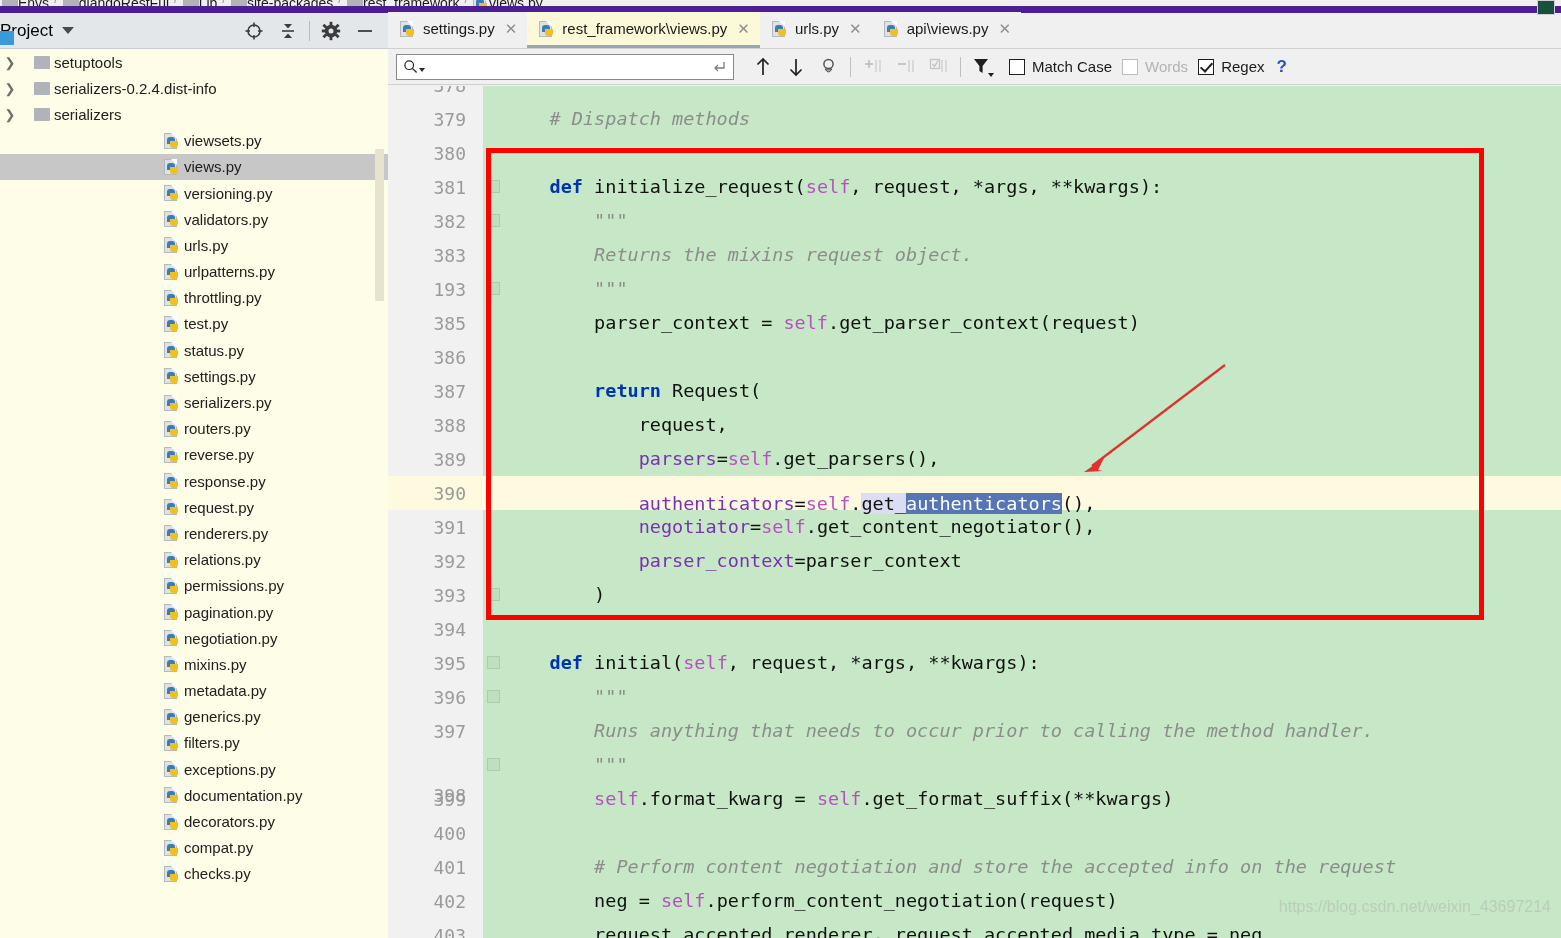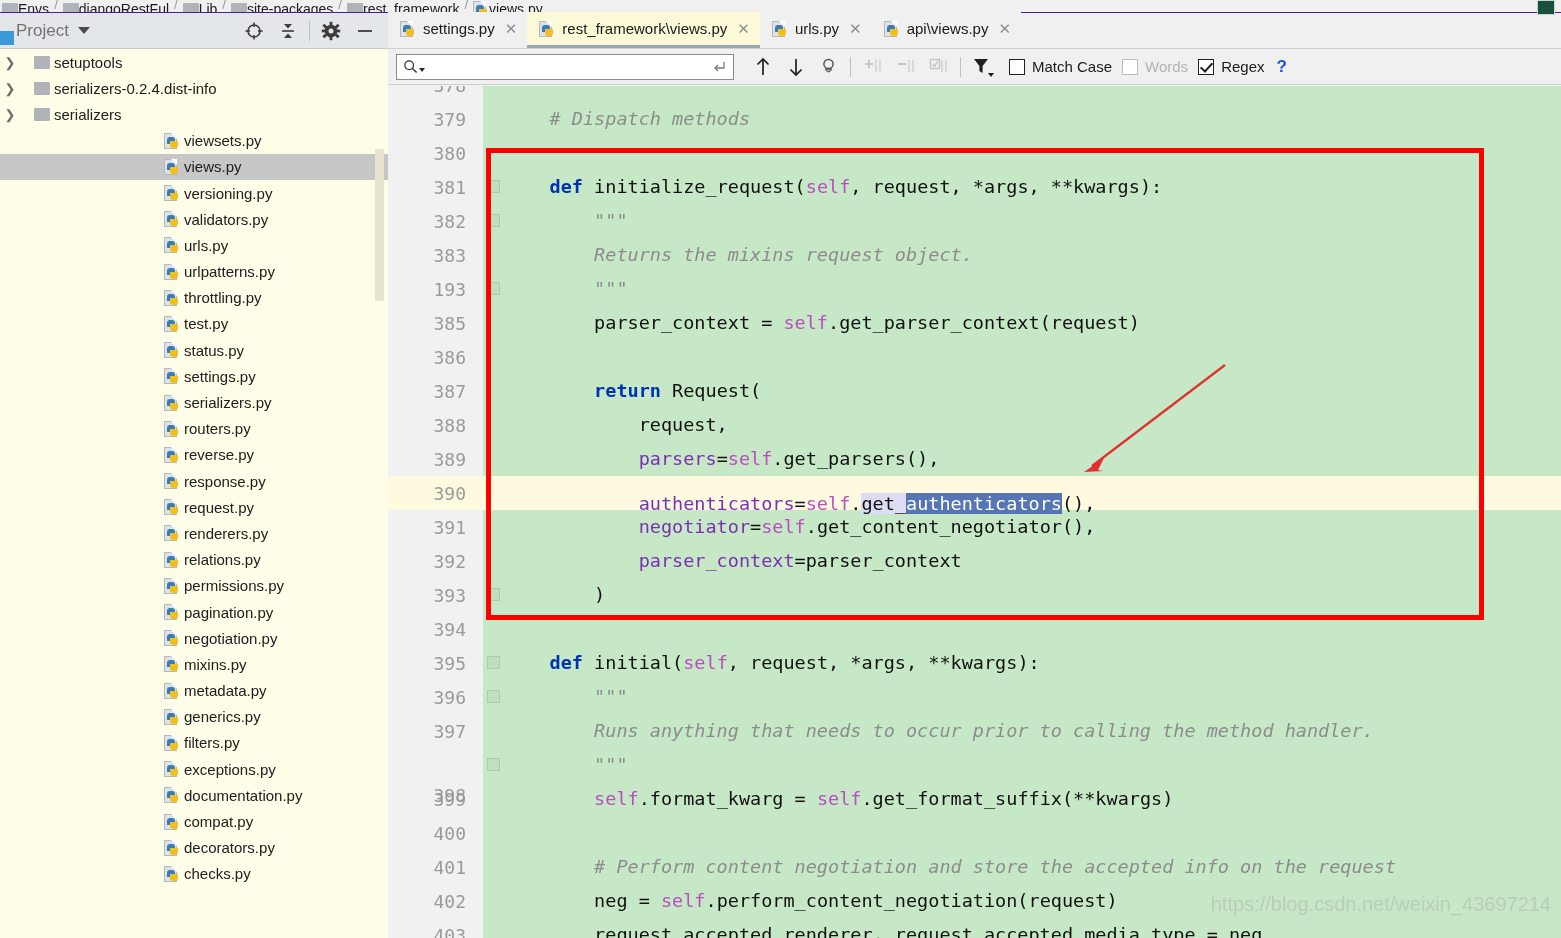--- a/index.html
+++ b/index.html
@@ -17,41 +17,41 @@
   }
 
   
   .breadcrumb-bar {
     position: absolute; left: 0; top: 0;
     width: 1561px; height: 13px;
     background: #f0f0f0;
     overflow: hidden;
     display: flex; align-items: flex-end;
     padding-left: 2px;
-    border-bottom: 1px solid #4c1d95;
+    border-bottom: 7px solid #4c1d95;
   }
   .crumb {
     display: flex; align-items: center;
     font-size: 14px; color: #1a1a1a;
     white-space: nowrap;
     height: 22px;
     margin-bottom: -8px;
   }
   .crumb-sep { color: #9a9a9a; margin: 0 5px; font-size: 13px; }
 
   
   .proj-header {
     position: absolute; left: 0; top: 13px;
     width: 388px; height: 36px;
     background: #e4e7ea;
     border-bottom: 1px solid #c8ccd0;
     display: flex; align-items: center;
   }
   .proj-title {
-    font-size: 17px; color: #737373; margin-left: 16px;
+    font-size: 17px; color: #000000; margin-left: 0;
   }
   .proj-caret {
     margin-left: 9px; width: 0; height: 0;
     border-left: 6px solid transparent;
     border-right: 6px solid transparent;
     border-top: 7px solid #4a4a4a;
   }
   .proj-tools {
     margin-left: auto; display: flex; align-items: center; gap: 0px;
     padding-right: 6px;
@@ -249,21 +249,21 @@
   .redbox {
     position: absolute;
     border: 5px solid #ff0000;
     pointer-events: none;
     z-index: 30;
   }
   .redarrow { position: absolute; z-index: 31; pointer-events:none; }
 
   .watermark {
     position: absolute; right: 10px; bottom: 22px;
-    font-size: 20px; color: #b9cdb9;
+    font-size: 16px; color: #b9cdb9;
     font-family: "Liberation Sans", sans-serif;
     z-index: 32;
     white-space: nowrap;
   }
 
   .right-badge {
     position: absolute; right: 6px; top: 0px;
     width: 18px; height: 15px; background: #17503c;
     border: 1px solid #cfcfcf;
     z-index: 40;
@@ -668,32 +668,32 @@
       </div>
       <div class="tree-row">
         <span class="tw-arrow"></span>
         <span style="width: 144px; flex: 0 0 auto;"></span>
         <span class="pyicon">
           <span class="sheet"></span>
           <span class="corner"></span>
           <span class="blue"></span>
           <span class="yellow"></span>
         </span>
+        <span class="tree-label">decorators.py</span>
+      </div>
+      <div class="tree-row">
+        <span class="tw-arrow"></span>
+        <span style="width: 144px; flex: 0 0 auto;"></span>
+        <span class="pyicon">
+          <span class="sheet"></span>
+          <span class="corner"></span>
+          <span class="blue"></span>
+          <span class="yellow"></span>
+        </span>
         <span class="tree-label">compat.py</span>
-      </div>
-      <div class="tree-row">
-        <span class="tw-arrow"></span>
-        <span style="width: 144px; flex: 0 0 auto;"></span>
-        <span class="pyicon">
-          <span class="sheet"></span>
-          <span class="corner"></span>
-          <span class="blue"></span>
-          <span class="yellow"></span>
-        </span>
-        <span class="tree-label">decorators.py</span>
       </div>
       <div class="tree-row">
         <span class="tw-arrow"></span>
         <span style="width: 144px; flex: 0 0 auto;"></span>
         <span class="pyicon">
           <span class="sheet"></span>
           <span class="corner"></span>
           <span class="blue"></span>
           <span class="yellow"></span>
         </span>

